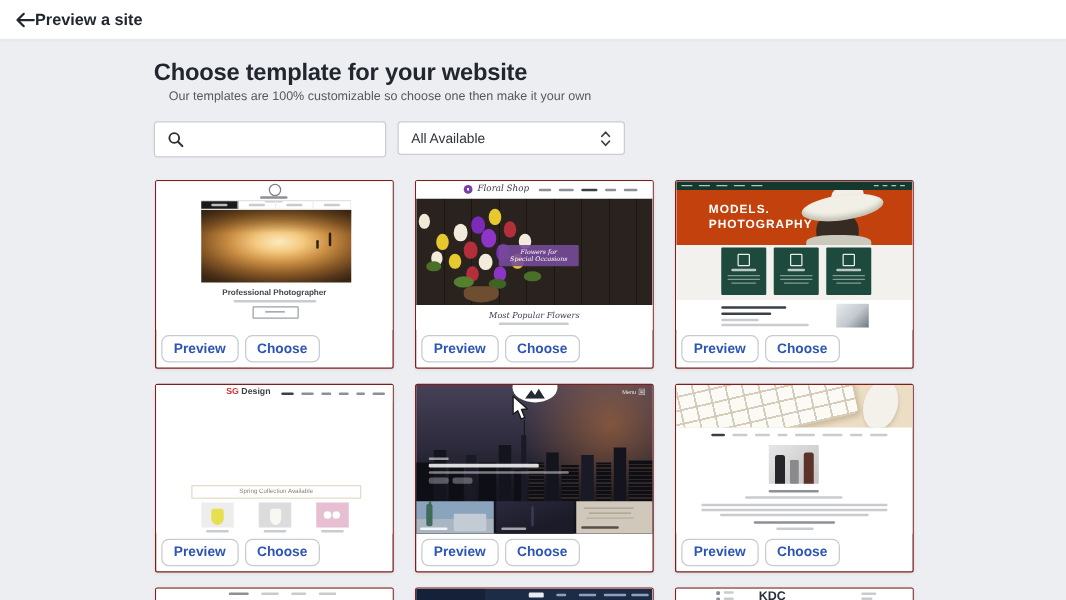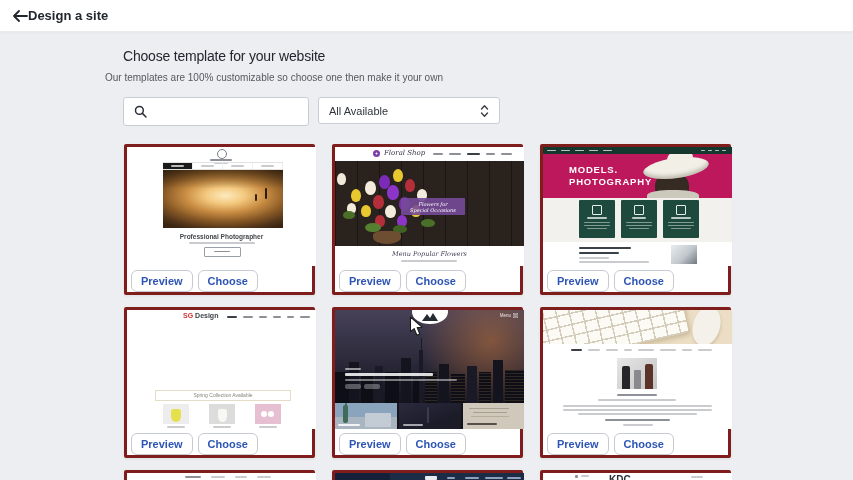--- a/index.html
+++ b/index.html
@@ -5,35 +5,35 @@
   html,body{margin:0;padding:0}
   body{width:853px;height:480px;overflow:hidden;position:relative;background:#eceef2;
        font-family:"Liberation Sans",sans-serif;-webkit-font-smoothing:antialiased}
   
   .topbar{position:absolute;left:0;top:0;width:853px;height:31px;background:#fff;
           border-bottom:1px solid #e9eaee;box-shadow:0 1px 2px rgba(0,0,0,.04);z-index:5}
   .back{position:absolute;left:10px;top:7px;width:20px;height:18px;display:flex;align-items:center;
         justify-content:center;cursor:pointer}
   .topbar-title{position:absolute;left:28px;top:8px;font-size:13px;font-weight:800;color:#22262e}
   
-  .heading{position:absolute;left:123px;top:48px;font-size:14px;font-weight:400;color:#22262e;letter-spacing:-.2px}
-  .subheading{position:absolute;left:105px;top:72px;font-size:10px;color:#55595f}
+  .heading{position:absolute;left:123px;top:48px;font-size:19px;font-weight:700;color:#22262e;letter-spacing:-.2px}
+  .subheading{position:absolute;left:135px;top:72px;font-size:10px;color:#55595f}
   
   .search{position:absolute;left:123px;top:97px;width:184px;height:27px;background:#fff;
           border:1px solid #c9cdd3;border-radius:3px;display:flex;align-items:center}
   .search svg{margin:0 7px 0 10px}
   .search input{border:none;outline:none;flex:1;font-size:11px;color:#30343c;background:transparent;
                 font-family:"Liberation Sans",sans-serif}
   .search input::placeholder{color:#9aa0a8}
   .dropdown{position:absolute;left:318px;top:97px;width:182px;height:27px;background:#fff;
             border:1px solid #c9cdd3;border-radius:3px;display:flex;align-items:center;
             justify-content:space-between;padding:0 10px;box-sizing:border-box;cursor:pointer}
   .dropdown .val{font-size:11px;color:#30343c}
   
-  .card{position:absolute;width:191px;height:151px;background:#fff;border:3px solid #7f1d1d;
+  .card{position:absolute;width:191px;height:151px;background:#fff;border:1px solid #7f1d1d;
         border-radius:2px;box-shadow:0 1px 3px rgba(0,0,0,.07);box-sizing:border-box}
   .thumb{position:relative;width:189px;height:119px;overflow:hidden;cursor:pointer;background:#fff}
   .actions{position:absolute;left:0;top:121px;height:26px;display:flex;align-items:center;gap:5px;padding-left:4px}
   .btn{height:22px;padding:0 9px;background:#fff;border:1px solid #c6cad1;border-radius:6px;
        color:#2d55b5;font-weight:700;font-size:11px;font-family:"Liberation Sans",sans-serif;cursor:pointer}
   .b{position:absolute;background:#c9cbce;border-radius:1px}
   .bd{background:#8d9096}
   .bk{background:#3a4048}
   .bl{background:rgba(255,255,255,.7)}
   
@@ -57,21 +57,21 @@
   .t2-photo{position:absolute;left:0;top:14px;width:189px;height:85px;background:
      repeating-linear-gradient(90deg,rgba(0,0,0,.28) 0 1px,rgba(255,255,255,.02) 1px 22px),#261e19}
   .tu{position:absolute;border-radius:50% 50% 46% 46%}
   .t2-banner{position:absolute;left:66px;top:37px;width:64px;height:17px;background:rgba(118,74,152,.9);
              border-radius:1px;text-align:center;color:#fff;font-family:"DejaVu Serif",serif;
              font-style:italic;font-size:5px;line-height:6px;padding-top:3px;box-sizing:border-box}
   .t2-footer{position:absolute;left:0;top:99px;width:189px;height:20px;background:#fff;text-align:center}
   .t2-script{font-family:"DejaVu Serif",serif;font-style:italic;font-size:6.5px;color:#3f3b55;margin-top:4px}
   
   .t3-top{position:absolute;left:0;top:0;width:189px;height:7px;background:#14382d}
-  .t3-hero{position:absolute;left:0;top:7px;width:189px;height:44px;background:#be185d;overflow:hidden}
+  .t3-hero{position:absolute;left:0;top:7px;width:189px;height:44px;background:#c2410c;overflow:hidden}
   .t3-title{position:absolute;left:26px;top:10px;color:#fff;font-weight:800;font-size:9.5px;
             letter-spacing:.8px;line-height:12px}
   .t3-hat{position:absolute;left:100px;top:4px;width:66px;height:20px;background:#f1efe6;border-radius:50%;
           transform:rotate(-8deg);box-shadow:inset 0 -3px 4px rgba(120,115,95,.4)}
   .t3-crown{position:absolute;left:124px;top:-4px;width:26px;height:16px;background:#f1efe6;border-radius:50%;
             transform:rotate(-8deg)}
   .t3-hair{position:absolute;left:112px;top:18px;width:34px;height:30px;background:#352b22;border-radius:46%}
   .t3-body{position:absolute;left:104px;top:36px;width:52px;height:14px;background:#cbc8bc;border-radius:40% 40% 0 0}
   .t3-tiles{position:absolute;left:0;top:51px;width:189px;height:44px;background:#f2f1ed}
   .t3-tile{position:absolute;top:2px;width:36px;height:38px;background:#1d4a3d;border-radius:1px}
@@ -120,21 +120,21 @@
 </style>
 </head>
 <body>
 
 <div class="topbar">
   <div class="back">
     <svg width="16" height="12" viewBox="0 0 16 12">
         <path d="M7 1 L2 6 L7 11 M2 6 L15 6" stroke="#22262e" stroke-width="1.8" fill="none" stroke-linecap="round" stroke-linejoin="round"></path>
       </svg>
   </div>
-  <div class="topbar-title">Design a site</div>
+  <div class="topbar-title">Preview a site</div>
 </div>
 
 <div class="heading">Choose template for your website</div>
 <div class="subheading">Our templates are 100% customizable so choose one then make it your own</div>
 
 <div class="search">
   <svg width="13" height="13" viewBox="0 0 13 13">
       <circle cx="5.4" cy="5.4" r="3.9" fill="none" stroke="#2b2f36" stroke-width="1.5"></circle>
       <line x1="8.4" y1="8.4" x2="12" y2="12" stroke="#2b2f36" stroke-width="1.5" stroke-linecap="round"></line>
     </svg>
@@ -216,21 +216,21 @@
       <span class="tu" style="left:86px;top:58px;width:14px;height:8px;background:#4a6f28"></span>
       <span class="tu" style="left:30px;top:62px;width:16px;height:9px;background:#55802f"></span>
       <span class="tu" style="left:58px;top:64px;width:14px;height:8px;background:#3f6322"></span>
       <span class="tu" style="left:38px;top:70px;width:28px;height:13px;background:#6e4e30;border-radius:30% 30% 50% 50%"></span>
       <div class="t2-banner">
         <div>Flowers for</div>
         <div>Special Occasions</div>
       </div>
     </div>
     <div class="t2-footer">
-      <div class="t2-script">Menu Popular Flowers</div>
+      <div class="t2-script">Most Popular Flowers</div>
       <span class="b" style="left:66px;top:14px;width:56px;height:1.5px"></span>
     </div>
   </div>
   <div class="actions">
     <button class="btn">Preview</button>
     <button class="btn">Choose</button>
   </div>
 </div>
 
 <div class="card" style="left:540px;top:144px">

